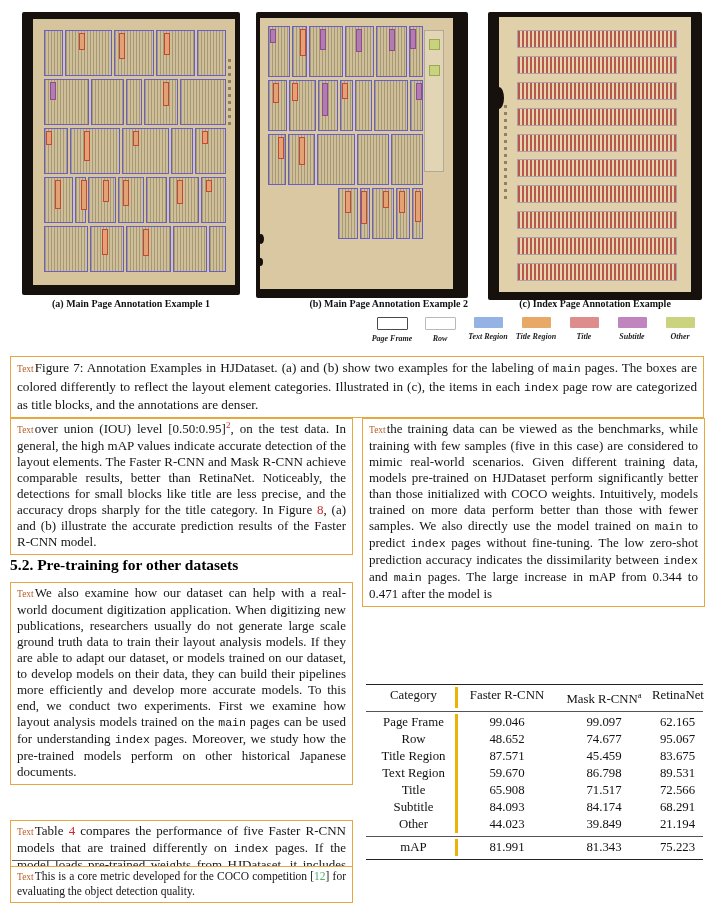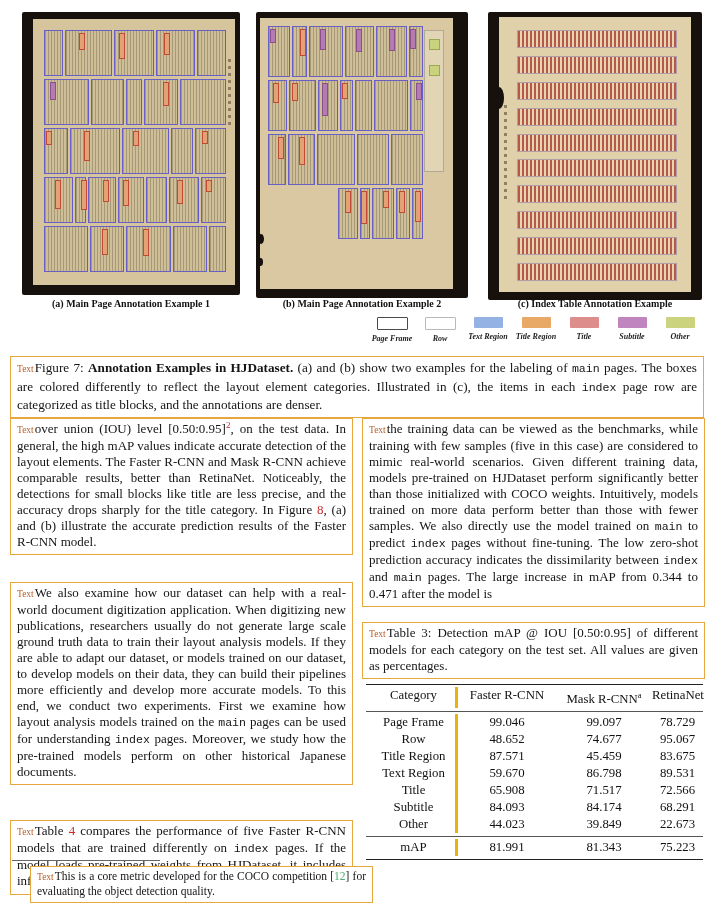--- a/index.html
+++ b/index.html
@@ -32,47 +32,47 @@
   #marks-a{right:4px;top:40px;height:70px;}
   #marks-c{left:5px;top:88px;height:96px;}
   .other-strip{position:absolute;right:9px;top:12px;width:18px;height:140px;
                border:1px solid rgba(90,90,90,.35);background:rgba(235,228,205,.45);}
   .grn{position:absolute;left:4px;width:9px;height:9px;background:#c9d37e;border:1px solid #9aa850;}
   .notch{position:absolute;left:6px;top:75px;width:10px;height:22px;background:#17110d;border-radius:0 60% 60% 0;}
   .blob{position:absolute;background:#15100c;border-radius:50%;}
 
   .subcaption{position:absolute;top:298px;font-weight:bold;font-size:10px;color:#111;text-align:center;}
   #sc-a{left:22px;width:218px;}
-  #sc-b{left:256px;width:212px;}
+  #sc-b{left:256px;width:212px;text-align:right;}
   #sc-c{left:488px;width:214px;}
 
   
   .legend{position:absolute;left:368px;top:317px;width:336px;display:flex;}
   .legend-item{flex:1;display:flex;flex-direction:column;align-items:center;gap:4px;}
   .swatch{width:29px;height:11px;border-radius:1px;}
   .legend-label{font-style:italic;font-weight:bold;font-size:8px;color:#222;white-space:nowrap;}
 
   
   .annot-box{position:absolute;border:1.5px solid #e7a73e;background:#fff;box-sizing:border-box;
              padding:2px 6px 4px;font-size:13px;line-height:16px;color:#141414;text-align:justify;}
   .annot-label{font-size:9.5px;color:#b85c24;padding-right:1px;}
   #fig-caption{left:10px;top:356px;width:694px;font-size:13.2px;line-height:17px;}
   #lp1{left:10px;top:418px;width:343px;}
   #lp2{left:10px;top:582px;width:343px;}
   #lp3{left:10px;top:820px;width:343px;}
-  #lfn{left:10px;top:866px;width:343px;font-size:11.5px;line-height:14px;margin-left:20px;}
+  #lfn{left:10px;top:866px;width:343px;font-size:11.5px;line-height:14px;}
   #rp1{left:362px;top:418px;width:343px;}
   #rcap{left:362px;top:622px;width:343px;}
   #rfn{left:362px;top:848px;width:343px;font-size:11.5px;line-height:14px;}
   .section-heading{position:absolute;left:10px;top:556px;width:343px;
                    font-weight:bold;font-size:15.5px;color:#000;}
   .fn-rule{position:absolute;left:12px;top:860px;width:148px;border-top:1px solid #666;}
 
   .mono{font-family:"Liberation Mono",monospace;font-size:11.6px;}
-  .bold{font-weight:bold;}
+  .bold{font-weight:normal;}
   .link-red{color:#cc2b2b;}
   .link-green{color:#4fae6d;}
   .sup-red{color:#cc2b2b;font-size:9px;vertical-align:super;line-height:0;}
 
   
   #t3{position:absolute;left:366px;top:684px;width:337px;color:#111;
       border-top:1.5px solid #222;border-bottom:1.5px solid #222;
       font-size:12.8px;line-height:17px;}
   .t3-row{display:grid;grid-template-columns:92px 98px 96px 51px;}
   .t3-row > div{min-width:0;}
@@ -262,21 +262,21 @@
           <div class="c-band"></div>
           <div class="c-band"></div>
         </div>
       <div class="marks" id="marks-c"></div>
     </div>
     <div class="notch"></div>
   </div>
 
   <div class="subcaption" id="sc-a">(a) Main Page Annotation Example 1</div>
   <div class="subcaption" id="sc-b">(b) Main Page Annotation Example 2</div>
-  <div class="subcaption" id="sc-c">(c) Index Table Annotation Example</div>
+  <div class="subcaption" id="sc-c">(c) Index Page Annotation Example</div>
 
   <div class="legend" id="legend">
       <div class="legend-item">
         <div class="swatch" style="background: rgb(255, 255, 255); border: 1.5px solid rgb(74, 74, 74);"></div>
         <div class="legend-label">Page Frame</div>
       </div>
       <div class="legend-item">
         <div class="swatch" style="background: rgb(255, 255, 255); border: 1.5px solid rgb(185, 185, 185);"></div>
         <div class="legend-label">Row</div>
       </div>
@@ -303,56 +303,54 @@
     </div>
 
   <div class="annot-box" id="fig-caption">
     <span class="annot-label">Text</span><span><span>Figure 7: </span><span class="bold">Annotation Examples in HJDataset.</span><span> (a) and (b) show two examples for the labeling of </span><span class="mono">main</span><span> pages. The boxes are colored differently to reflect the layout element categories.  Illustrated in (c), the items in each </span><span class="mono">index</span><span> page row are categorized as title blocks, and the annotations are denser.</span></span>
   </div>
 
   <div class="annot-box" id="lp1">
     <span class="annot-label">Text</span><span><span>over union (IOU) level [0.50:0.95]</span><span class="sup-red">2</span><span>, on the test data. In general, the high mAP values indicate accurate detection of the layout elements.  The Faster R-CNN and Mask R-CNN achieve comparable results, better than RetinaNet.  Noticeably, the detections for small blocks like title are less precise, and the accuracy drops sharply for the title category. In Figure </span><span class="link-red">8</span><span>, (a) and (b) illustrate the accurate prediction results of the Faster R-CNN model.</span></span>
   </div>
 
+  <div class="section-heading">5.2. Pre-training for other datasets</div>
 
   <div class="annot-box" id="lp2">
     <span class="annot-label">Text</span><span><span>We also examine how our dataset can help with a real-world document digitization application.  When digitizing new publications, researchers usually do not generate large scale ground truth data to train their layout analysis models. If they are able to adapt our dataset, or models trained on our dataset, to develop models on their data, they can build their pipelines more efficiently and develop more accurate models. To this end, we conduct two experiments.  First we examine how layout analysis models trained on the </span><span class="mono">main</span><span> pages can be used for understanding </span><span class="mono">index</span><span> pages.  Moreover, we study how the pre-trained models perform on other historical Japanese documents.</span></span>
   </div>
 
   <div class="annot-box" id="lp3">
     <span class="annot-label">Text</span><span><span>Table </span><span class="link-red">4</span><span> compares the performance of five Faster R-CNN models that are trained differently on </span><span class="mono">index</span><span> pages.  If the model loads pre-trained weights from HJDataset, it includes information learned from </span><span class="mono">main</span><span> pages. Models trained over</span></span>
   </div>
 
   <div class="fn-rule"></div>
 
   <div class="annot-box" id="lfn">
     <span class="annot-label">Text</span><span><span>This is a core metric developed for the COCO competition [</span><span class="link-green">12</span><span>] for evaluating the object detection quality.</span></span>
   </div>
 
   <div class="annot-box" id="rp1">
     <span class="annot-label">Text</span><span><span>the training data can be viewed as the benchmarks, while training with few samples (five in this case) are considered to mimic real-world scenarios.  Given different training data, models pre-trained on HJDataset perform significantly better than those initialized with COCO weights.  Intuitively, models trained on more data perform better than those with fewer samples.  We also directly use the model trained on </span><span class="mono">main</span><span> to predict </span><span class="mono">index</span><span> pages without fine-tuning.  The low zero-shot prediction accuracy indicates the dissimilarity between </span><span class="mono">index</span><span> and </span><span class="mono">main</span><span> pages.  The large increase in mAP from 0.344 to 0.471 after the model is</span></span>
   </div>
 
-  <div class="annot-box" id="rcap">
-    <span class="annot-label">Text</span><span><span>Table 3:  Detection mAP @ IOU [0.50:0.95] of different models for each category on the test set.  All values are given as percentages.</span></span>
-  </div>
 
   <div id="t3">
       <div class="t3-row t3-head">
         <div>Category</div>
         <div>Faster R-CNN</div>
         <div>Mask R-CNN<sup class="hdr-sup">a</sup></div>
         <div>RetinaNet</div>
       </div>
       <div class="t3-body">
         <div class="t3-row ">
           <div>Page Frame</div>
           <div>99.046</div>
           <div>99.097</div>
-          <div>78.729</div>
+          <div>62.165</div>
         </div>
         <div class="t3-row ">
           <div>Row</div>
           <div>48.652</div>
           <div>74.677</div>
           <div>95.067</div>
         </div>
         <div class="t3-row ">
           <div>Title Region</div>
           <div>87.571</div>
@@ -374,21 +372,21 @@
         <div class="t3-row ">
           <div>Subtitle</div>
           <div>84.093</div>
           <div>84.174</div>
           <div>68.291</div>
         </div>
         <div class="t3-row ">
           <div>Other</div>
           <div>44.023</div>
           <div>39.849</div>
-          <div>22.673</div>
+          <div>21.194</div>
         </div>
       </div>
       <div class="t3-row t3-foot">
         <div>mAP</div>
         <div>81.991</div>
         <div>81.343</div>
         <div>75.223</div>
       </div>
     </div>
 

